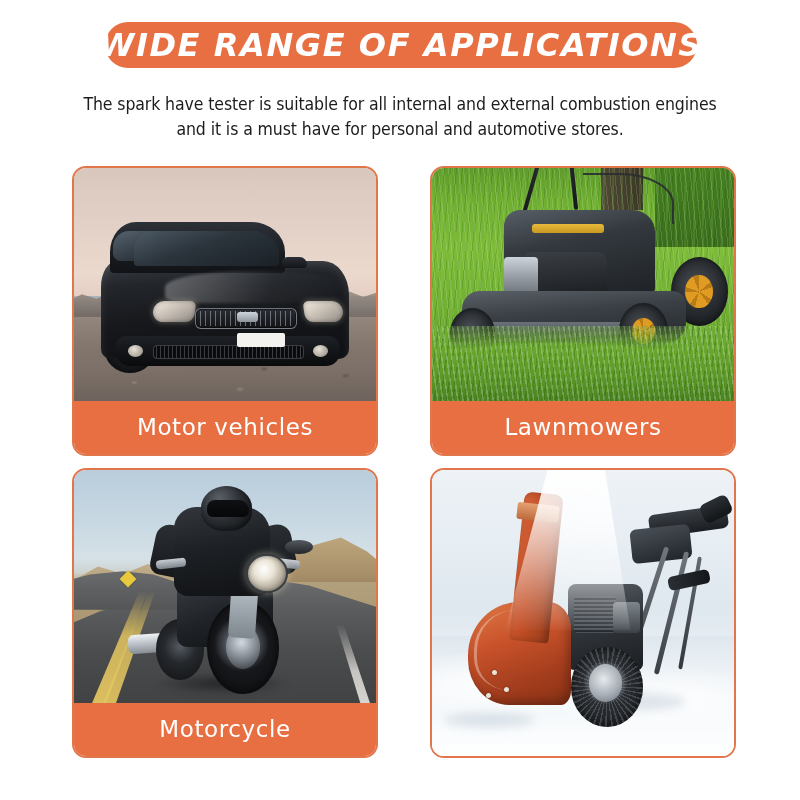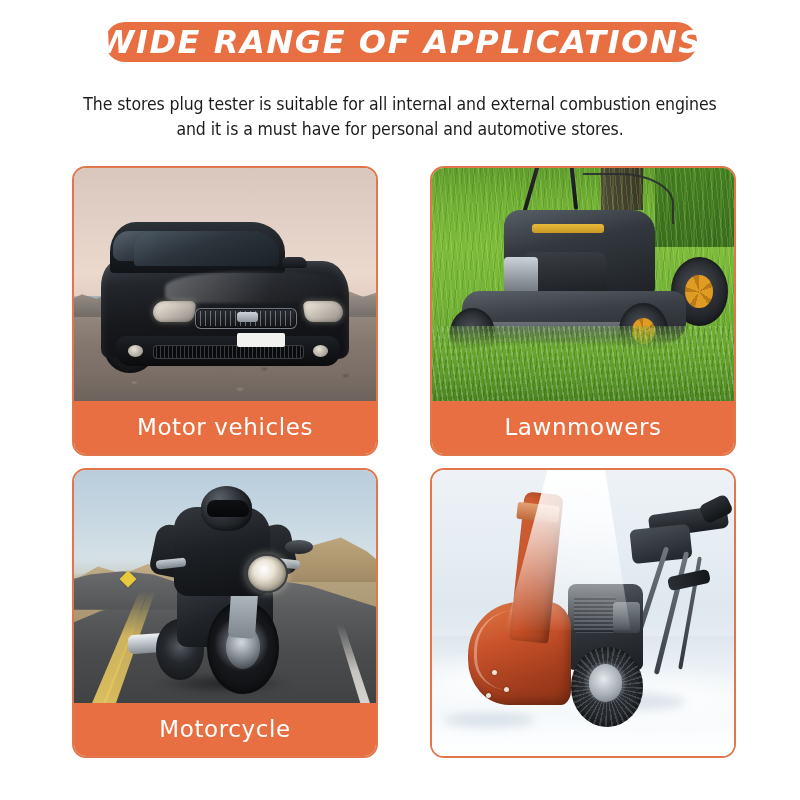--- a/index.html
+++ b/index.html
@@ -19,21 +19,21 @@
     height: 800px;
     background: #ffffff;
   }
 
   
   .header-pill {
     position: absolute;
     left: 105px;
     top: 22px;
     width: 592px;
-    height: 40px;
+    height: 46px;
     background: #e86f42;
     border-radius: 27px;
     display: flex;
     align-items: center;
     justify-content: center;
     text-align: center;
   }
   .header-title {
     color: #ffffff;
     font-family: "DejaVu Sans", sans-serif;
@@ -808,21 +808,21 @@
 </head>
 <body>
 
 <div class="page">
 
   <div class="header-pill">
     <div class="header-title">WIDE RANGE OF APPLICATIONS</div>
   </div>
 
   <div class="subtitle">
-    <span>The stores plug tester is suitable for all internal and external combustion engines</span><br>
+    <span>The spark have tester is suitable for all internal and external combustion engines</span><br>
     <span>and it is a must have for personal and automotive stores.</span>
   </div>
 
   <div class="grid">
 
     <div class="card">
       <div class="card-photo">
         <div class="scene-car">
           <div class="car-sea"></div>
           <div class="car-rock-l"></div>

